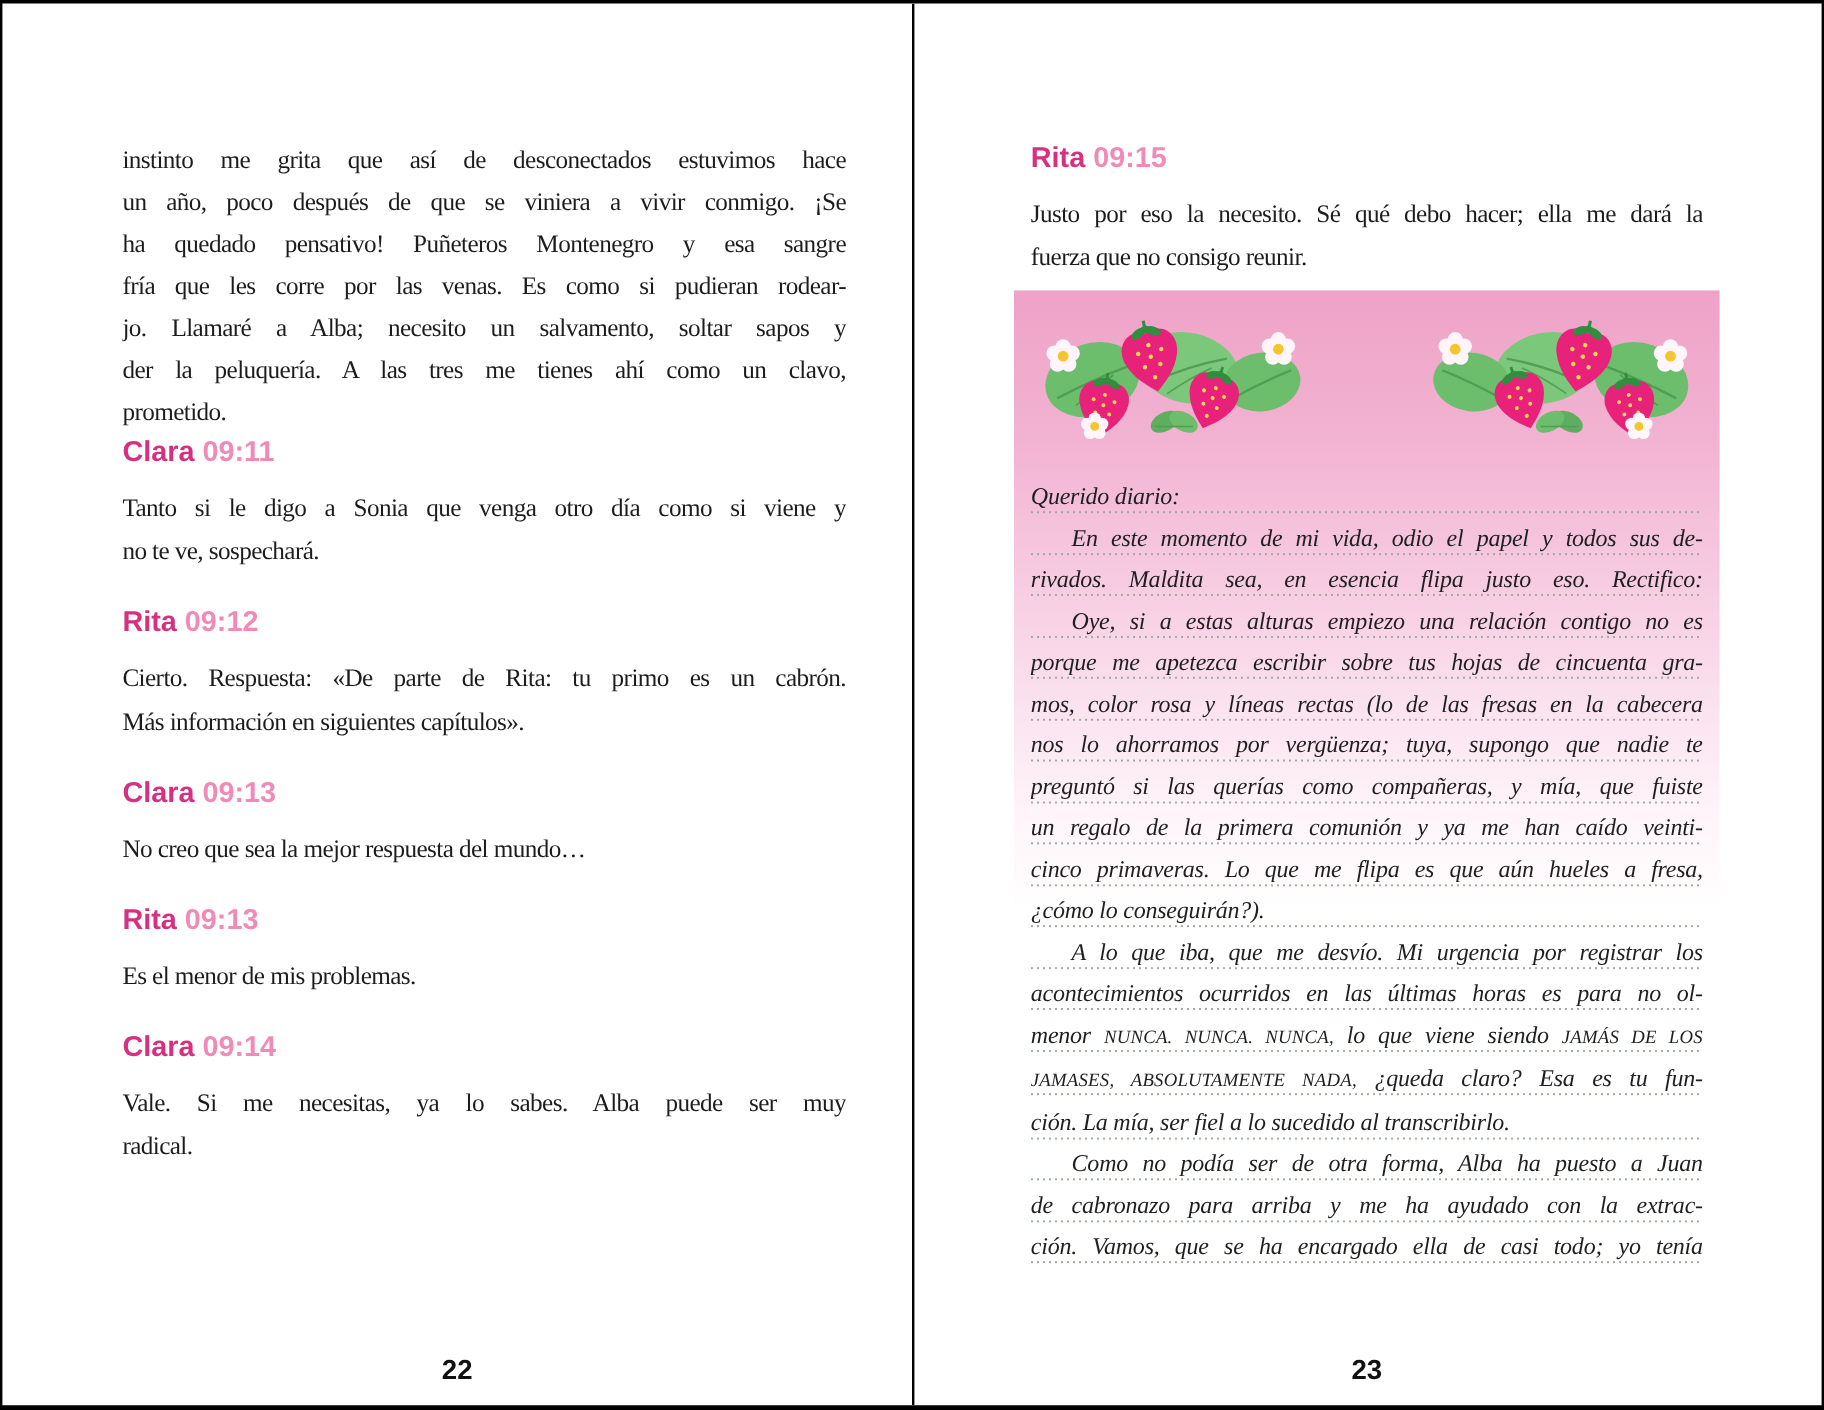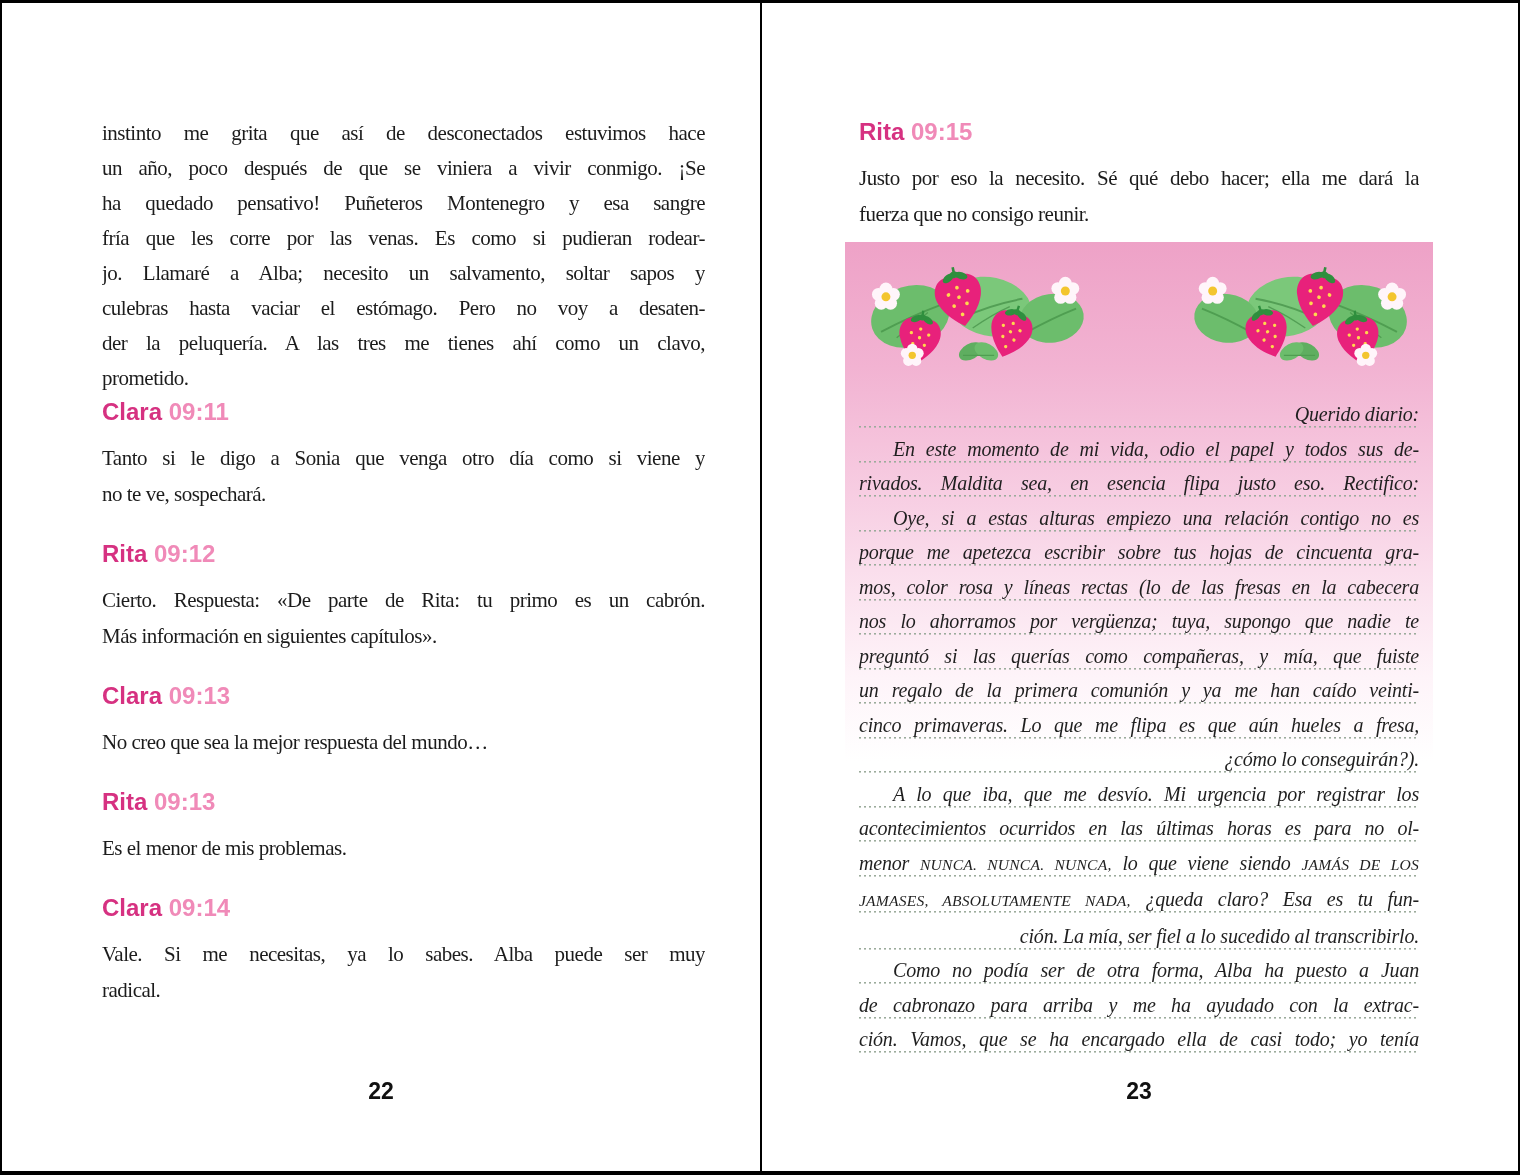--- a/index.html
+++ b/index.html
@@ -52,28 +52,28 @@
   .deco{position:relative;height:117px;}
   .cluster{position:absolute;top:0;width:235px;height:117px;}
   .left-cluster{left:4px;}
   .right-cluster{right:4px;}
 
   
   .dl{
     font-style:italic;font-size:20px;line-height:34.5px;letter-spacing:-0.2px;
     overflow:hidden;color:#1f1f1f;
     background-image:repeating-linear-gradient(to right,var(--rule) 0 2px,transparent 2px 5px);
-    background-size:100% 1.6px;background-repeat:no-repeat;background-position:0 29px;text-align:right;
+    background-size:100% 1.6px;background-repeat:no-repeat;background-position:0 29px;
   }
   #diary-lines{margin-top:28px;}
   .ind{text-indent:34px;}
   .sc{text-transform:uppercase;font-size:0.78em;letter-spacing:0.2px;}
 
   .pagenum{
-    position:absolute;left:0;right:0;top:1075px;text-align:center;
+    position:absolute;left:0;right:0;top:1125px;text-align:center;
     font-family:"Liberation Sans",sans-serif;font-weight:bold;font-size:23px;color:#111;
   }
   svg.defs{position:absolute;width:0;height:0;}
 </style>
 </head>
 <body>
 
 <div class="spread">
 
   <svg class="defs" aria-hidden="true">
@@ -125,21 +125,20 @@
   </svg>
 
   <section class="page left">
     <div class="content">
       <div id="opening">
           <div class="bl j">instinto me grita que así de desconectados estuvimos hace</div>
           <div class="bl j">un año, poco después de que se viniera a vivir conmigo. ¡Se</div>
           <div class="bl j">ha quedado pensativo! Puñeteros Montenegro y esa sangre</div>
           <div class="bl j">fría que les corre por las venas. Es como si pudieran rodear-</div>
           <div class="bl j">jo. Llamaré a Alba; necesito un salvamento, soltar sapos y</div>
-          <div class="bl j">culebras hasta vaciar el estómago. Pero no voy a desaten-</div>
           <div class="bl j">der la peluquería. A las tres me tienes ahí como un clavo,</div>
           <div class="bl">prometido.</div>
         </div>
       <div id="left-messages">
           <article class="msg">
             <div class="msg-head"><span class="name">Clara</span><span class="time"> 09:11</span></div>
             <div class="msg-body">
               <div class="bl j">Tanto si le digo a Sonia que venga otro día como si viene y</div>
               <div class="bl">no te ve, sospechará.</div>
             </div>

